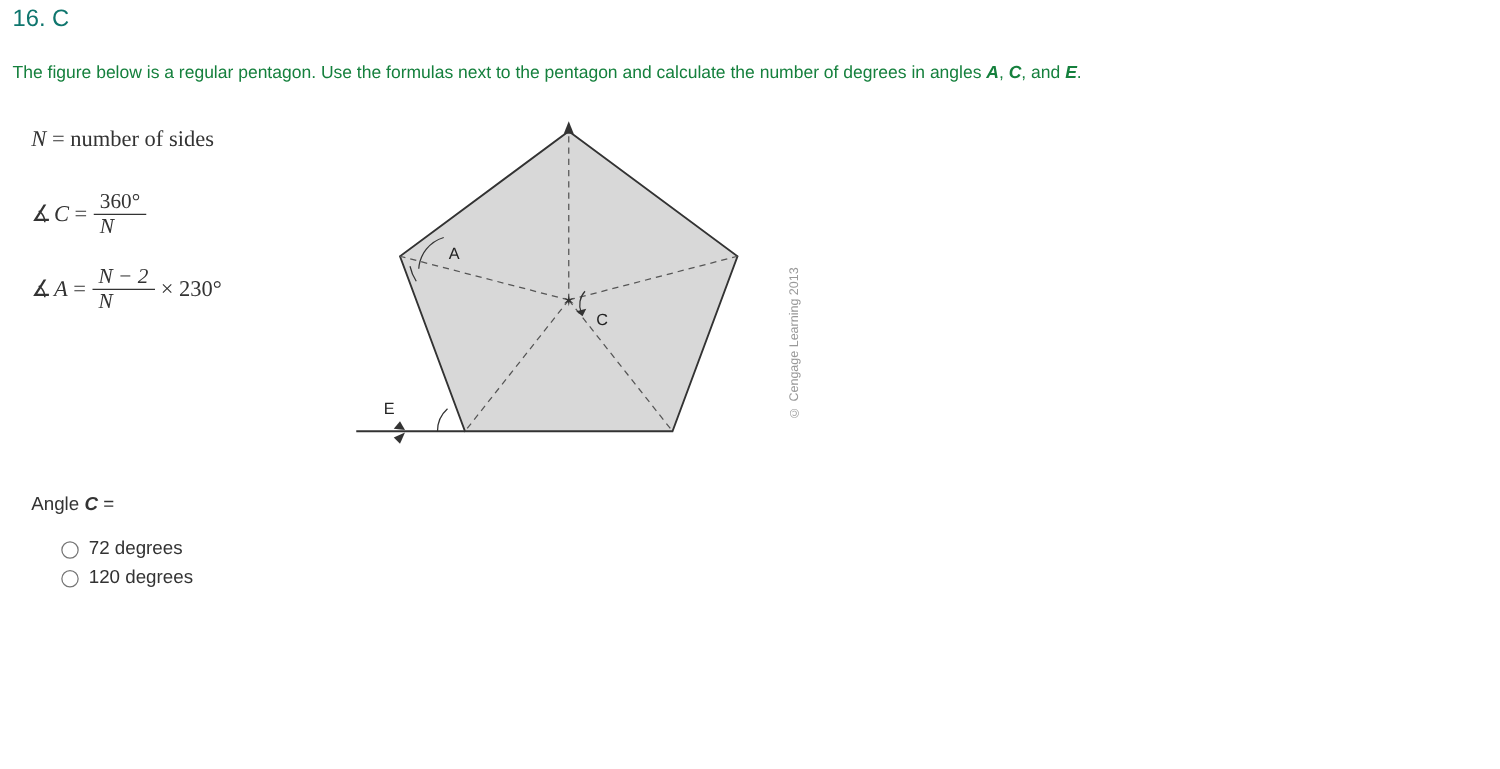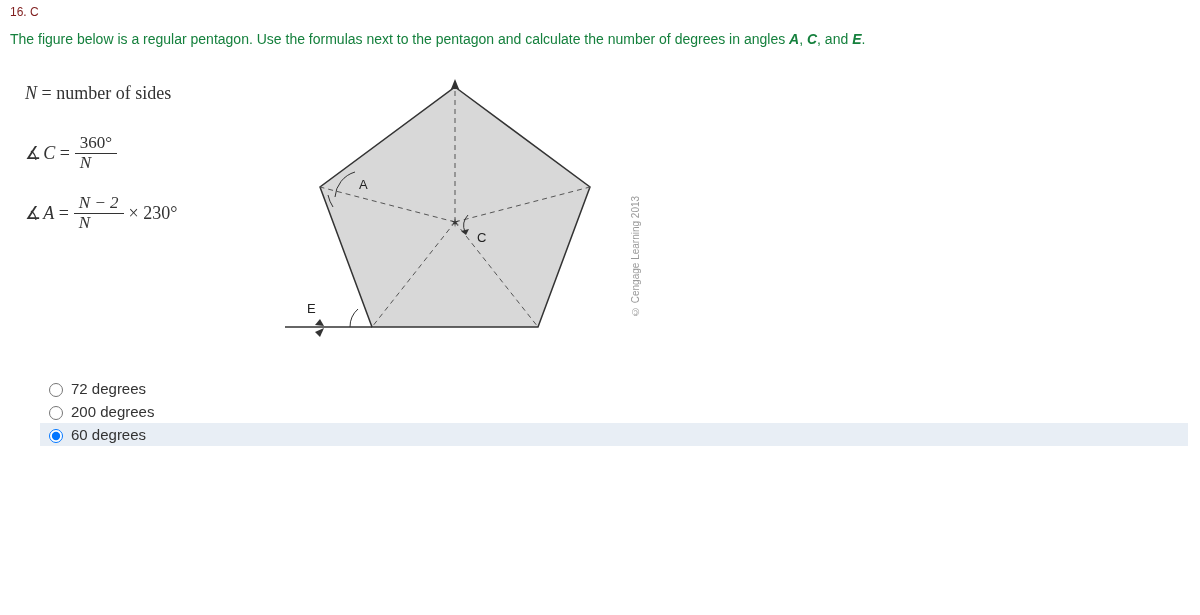--- a/index.html
+++ b/index.html
@@ -4,23 +4,23 @@
 <style>
   body {
     margin: 0;
     padding: 5px 10px;
     font-family: Arial, Helvetica, sans-serif;
     font-size: 14px;
     color: #333;
     width: 1180px;
   }
   .question-number {
-    font-size: 12px;
-    color: #7f1d1d;
-    margin-bottom: 12px;
+    font-size: 19px;
+    color: #0f766e;
+    margin-bottom: 22px;
   }
   .prompt {
     font-size: 14px;
     margin-bottom: 20px;
     color: #15803d;
   }
   .prompt span.var {
     font-style: italic;
     font-weight: bold;
   }
@@ -183,27 +183,26 @@
       <text x="104" y="122" font-size="13" fill="#222">A</text>
       <text x="222" y="175" font-size="13" fill="#222">C</text>
       <text x="52" y="246" font-size="13" fill="#222">E</text>
     </svg>
   </div>
 
   <div class="copyright">© Cengage Learning 2013</div>
 </div>
 
 <div class="answer-section">
+  <div class="answer-label">
+    <span>Angle </span><span class="ital">C</span><span> =</span>
+  </div>
   <div class="options">
     <label class="option">
       <input type="radio" name="q16c" style="">
       <span>72 degrees</span>
     </label>
     <label class="option">
       <input type="radio" name="q16c" style="">
-      <span>200 degrees</span>
+      <span>120 degrees</span>
     </label>
-    <label class="option selected">
-      <input type="radio" name="q16c" checked="" style="">
-      <span>60 degrees</span>
-    </label>
   </div>
 </div>
 
 </body></html>

